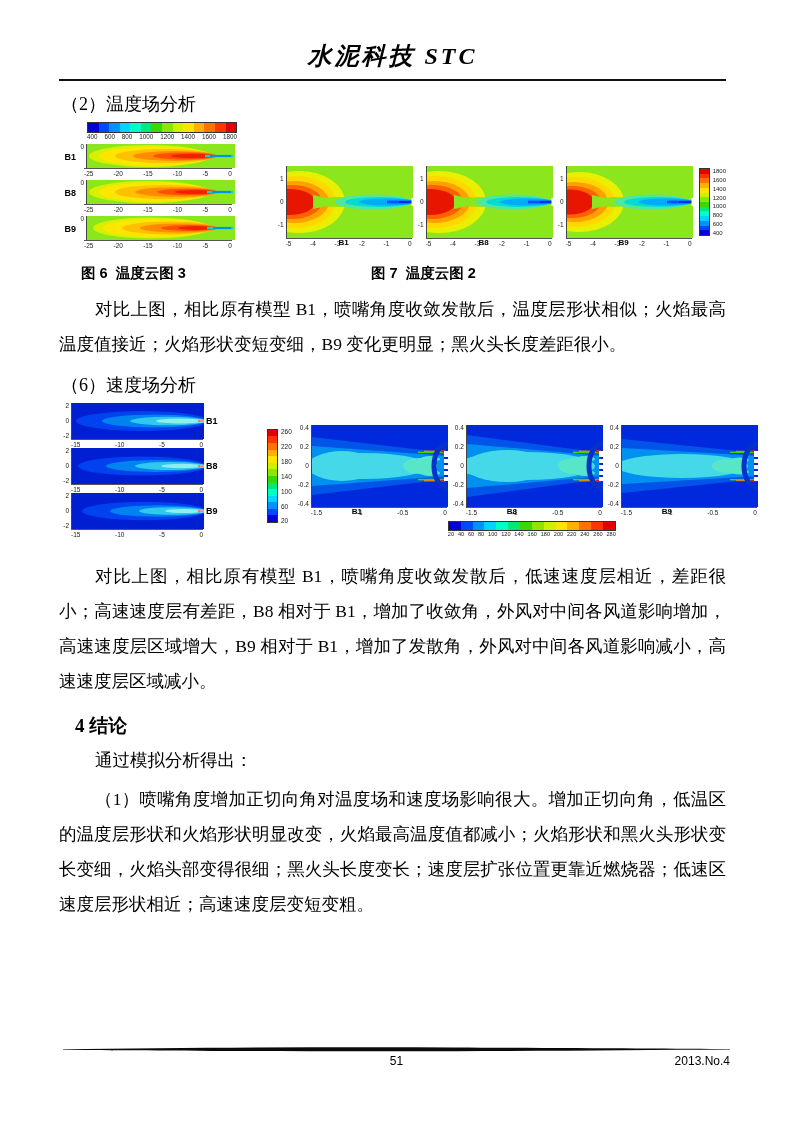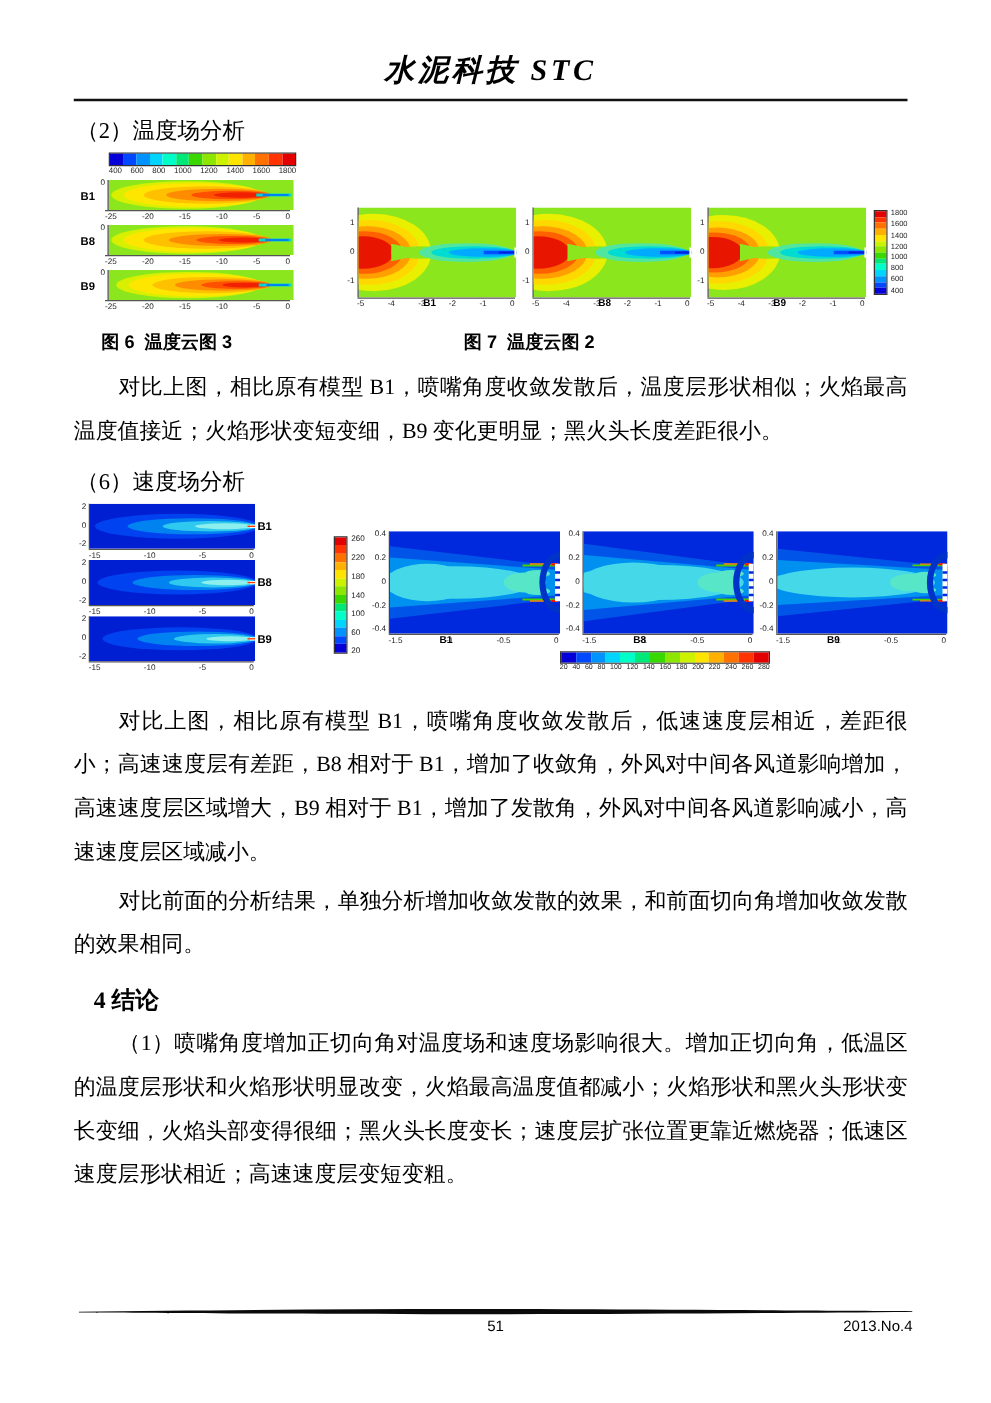--- a/index.html
+++ b/index.html
@@ -653,24 +653,24 @@
               <span class="tick-label">260</span>
               <span class="tick-label">280</span>
             </div>
       </div>
     </div>
   </div>
 
 
   <p class="para">对比上图，相比原有模型 B1，喷嘴角度收敛发散后，低速速度层相近，差距很小；高速速度层有差距，B8 相对于 B1，增加了收敛角，外风对中间各风道影响增加，高速速度层区域增大，B9 相对于 B1，增加了发散角，外风对中间各风道影响减小，高速速度层区域减小。</p>
 
-  <p class="para">对比前面的分析结果，单独分析增加收敛发散的效果，和前面切向角增加收敛发散的效果相同。</p>
 
   <div class="concl-heading">4 结论</div>
 
+  <p class="para">通过模拟分析得出：</p>
 
   <p class="para">（1）喷嘴角度增加正切向角对温度场和速度场影响很大。增加正切向角，低温区的温度层形状和火焰形状明显改变，火焰最高温度值都减小；火焰形状和黑火头形状变长变细，火焰头部变得很细；黑火头长度变长；速度层扩张位置更靠近燃烧器；低速区速度层形状相近；高速速度层变短变粗。</p>
 
  </div>
 
  <div class="footer">
    <svg class="footer-rule" viewBox="0 0 667 7" preserveAspectRatio="none">
      <path d="M0,3.4 C120,1.8 260,0.8 390,1.4 C510,1.9 610,2.6 667,2.9 L667,3.6 C560,4.3 430,5.6 300,5.3 C180,5.1 60,4.3 0,3.9 Z" fill="#0a0a0a"></path>
    </svg>
    <div class="footer-row">

